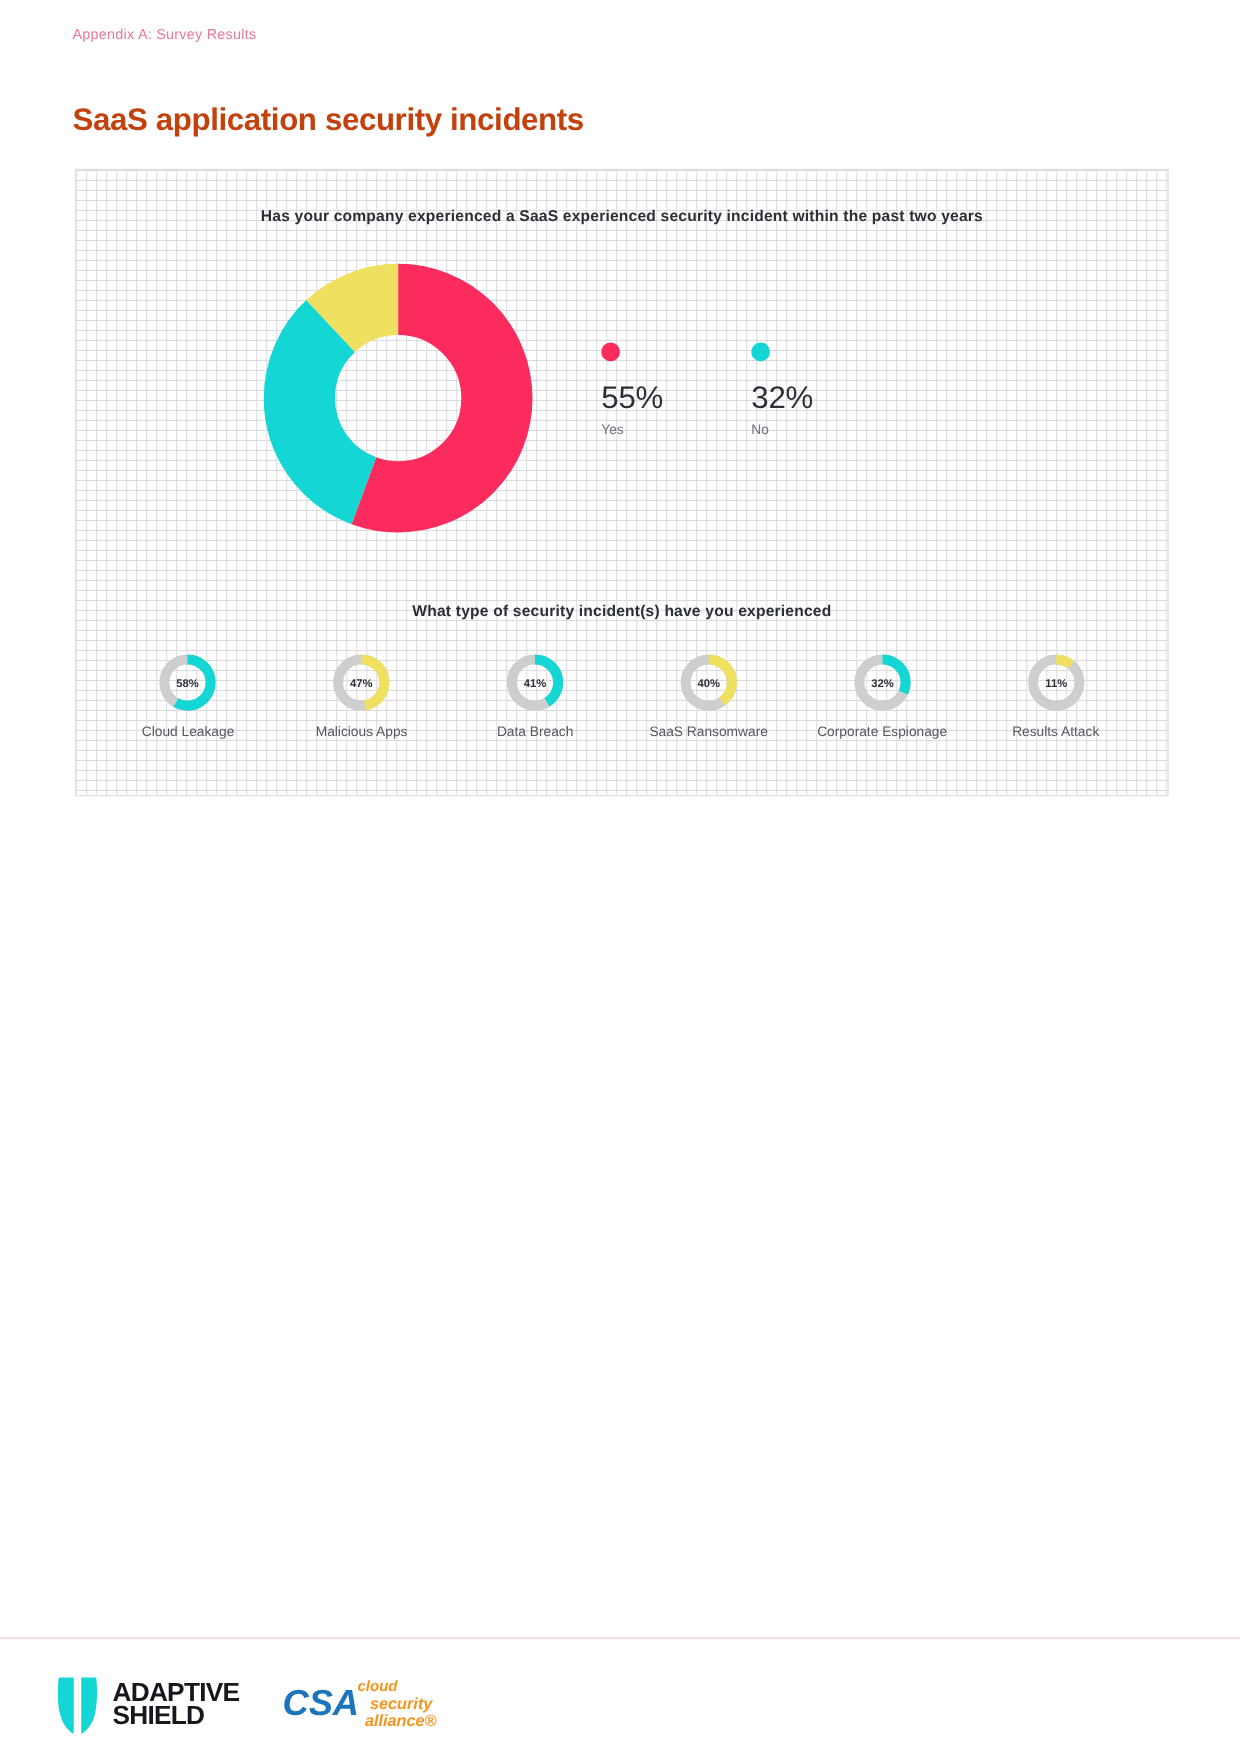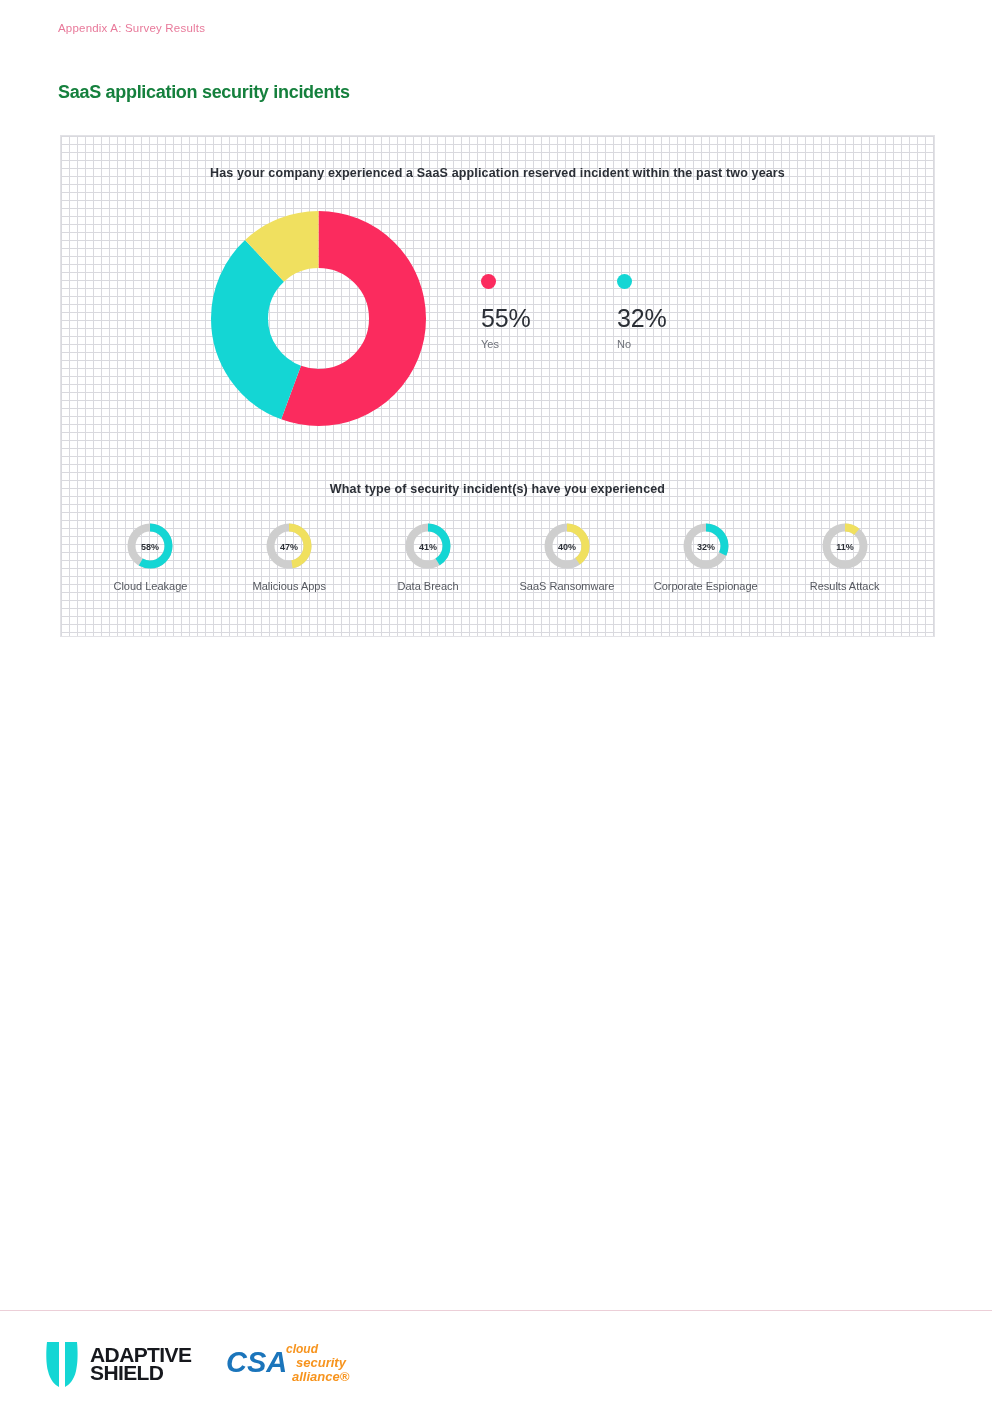--- a/index.html
+++ b/index.html
@@ -21,24 +21,24 @@
     left: 58px;
     top: 22px;
     font-size: 11.5px;
     letter-spacing: 0.2px;
     color: #e8799a;
   }
   .page-title {
     position: absolute;
     left: 58px;
     top: 82px;
-    font-size: 18px;
+    font-size: 25px;
     font-weight: bold;
     letter-spacing: -0.3px;
-    color: #15803d;
+    color: #c2410c;
   }
 
   
   .chart-panel {
     position: absolute;
     left: 60px;
     top: 135px;
     width: 875px;
     height: 502px;
     background-color: #ffffff;
@@ -72,21 +72,20 @@
   }
   .big-donut-svg { display: block; }
 
   
   .legend {
     position: absolute;
     left: 420px;
     top: 138px;
     width: 400px;
     display: flex;
-    gap: 16px;
   }
   .legend-item {
     width: 120px;
     text-align: left;
   }
   .legend-dot {
     width: 15px;
     height: 15px;
     border-radius: 50%;
     display: block;
@@ -116,21 +115,21 @@
     letter-spacing: 0.15px;
     color: #2b2f36;
   }
 
   .mini-row {
     position: absolute;
     left: 20px;
     right: 20px;
     top: 385px;
     display: flex;
-    justify-content: flex-end;
+    justify-content: center;
   }
   .mini-item {
     width: 140px;
     text-align: center;
   }
   .mini-donut {
     display: block;
     margin: 0 auto;
   }
   .mini-label {
@@ -212,21 +211,21 @@
   }
 </style>
 </head>
 <body>
 
 <div class="appendix-label">Appendix A: Survey Results</div>
 <div class="page-title">SaaS application security incidents</div>
 
 <div class="chart-panel">
 
-  <div class="q1-title">Has your company experienced a SaaS application reserved incident within the past two years</div>
+  <div class="q1-title">Has your company experienced a SaaS experienced security incident within the past two years</div>
 
   <div class="big-donut-wrap">
     <svg class="big-donut-svg" width="225" height="225" viewBox="0 0 225 225">
       <g transform="translate(112.5,112.5) rotate(-90)">
         <circle id="slice-0" r="79" fill="none" stroke-width="57" cx="0" cy="0" stroke="#FB2B5E" stroke-dasharray="275.7620218151041 496.37163926718733" stroke-dashoffset="0"></circle>
         <circle id="slice-1" r="79" fill="none" stroke-width="57" cx="0" cy="0" stroke="#14D6D4" stroke-dasharray="160.44335814696964 496.37163926718733" stroke-dashoffset="-275.7620218151041"></circle>
         <circle id="slice-2" r="79" fill="none" stroke-width="57" cx="0" cy="0" stroke="#F0E05F" stroke-dasharray="60.16625930511362 496.37163926718733" stroke-dashoffset="-436.2053799620738"></circle>
       </g>
     </svg>
   </div>

